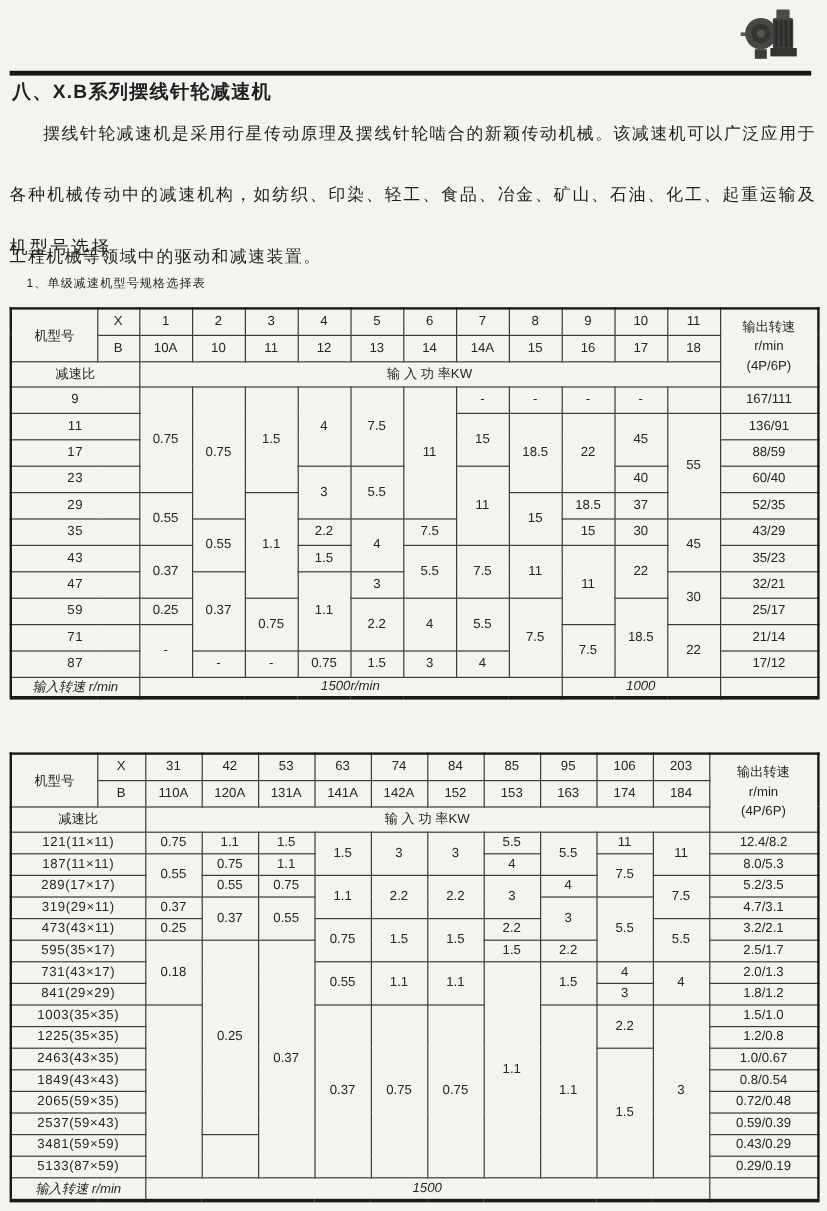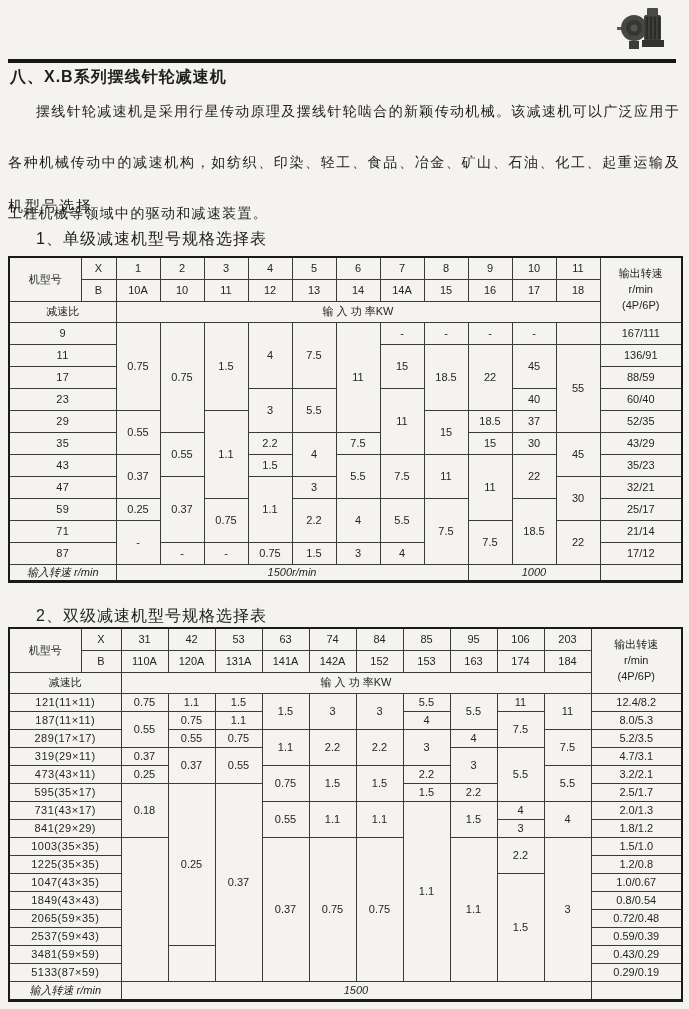--- a/index.html
+++ b/index.html
@@ -3,21 +3,21 @@
 <meta charset="utf-8">
 <style>
   html,body{margin:0;padding:0;}
   body{width:689px;height:1009px;background:#e8e7e4;font-family:"Liberation Sans","DejaVu Sans",sans-serif;}
   .page{position:relative;width:689px;height:1009px;background:#f4f3f0;color:#1f1f1f;overflow:hidden;}
   .photo{position:absolute;top:6px;right:20px;width:52px;height:48px;}
   .rule{position:absolute;left:8px;top:59px;width:668px;height:4px;background:#161616;}
   .sec-title{position:absolute;left:10px;top:67px;font-size:16px;font-weight:bold;letter-spacing:1px;}
   .intro{position:absolute;left:8px;top:86px;width:672px;font-size:14px;line-height:51px;letter-spacing:1.3px;text-indent:2em;text-align:justify;margin:0;}
   .sub-title{position:absolute;left:8px;top:197px;font-size:15px;font-weight:normal;letter-spacing:2px;}
-  .caption{position:absolute;left:36px;font-size:16px;letter-spacing:1px;text-align:center;}
+  .caption{position:absolute;left:22px;font-size:10px;letter-spacing:1px;text-align:center;}
   .cap1{top:229px;}
   .cap2{top:606px;}
   table.t{position:absolute;left:8px;border-collapse:collapse;table-layout:fixed;background:#f4f3f0;border:2px solid #1a1a1a;border-bottom-width:3px;}
   table.t td{border:1px solid #3a3a3a;text-align:center;vertical-align:middle;padding:0;font-size:11px;color:#252525;overflow:hidden;}
   .t1{top:256px;width:673px;}
   .t2{top:627px;width:673px;}
   .t1 tr{height:22px;}
   .t1 tr.hr{height:22px;}
   .t1 tr.kw{height:21px;}
   .t1 tr.fr{height:17px;}
@@ -211,21 +211,20 @@
           <td class="out">17/12</td>
         </tr>
         <tr class="fr">
           <td colspan="2">输入转速 r/min</td>
           <td colspan="8">1500r/min</td>
           <td colspan="3">1000</td>
           <td colspan="1"></td>
         </tr>
       </tbody>
     </table>
-  <div class="caption cap2">2、双级减速机型号规格选择表</div>
   <table class="t t2" id="t2">
       <colgroup>
         <col style="width:72px">
         <col style="width:40px">
         <col style="width:47px">
         <col style="width:47px">
         <col style="width:47px">
         <col style="width:47px">
         <col style="width:47px">
         <col style="width:47px">
@@ -356,21 +355,21 @@
           <td rowspan="8">1.1</td>
           <td rowspan="2">2.2</td>
           <td rowspan="8">3</td>
           <td class="out">1.5/1.0</td>
         </tr>
         <tr>
           <td colspan="2" class="ratio">1225(35×35)</td>
           <td class="out">1.2/0.8</td>
         </tr>
         <tr>
-          <td colspan="2" class="ratio">1047(43×35)</td>
+          <td colspan="2" class="ratio">2463(43×35)</td>
           <td rowspan="6">1.5</td>
           <td class="out">1.0/0.67</td>
         </tr>
         <tr>
           <td colspan="2" class="ratio">1849(43×43)</td>
           <td class="out">0.8/0.54</td>
         </tr>
         <tr>
           <td colspan="2" class="ratio">2065(59×35)</td>
           <td class="out">0.72/0.48</td>

